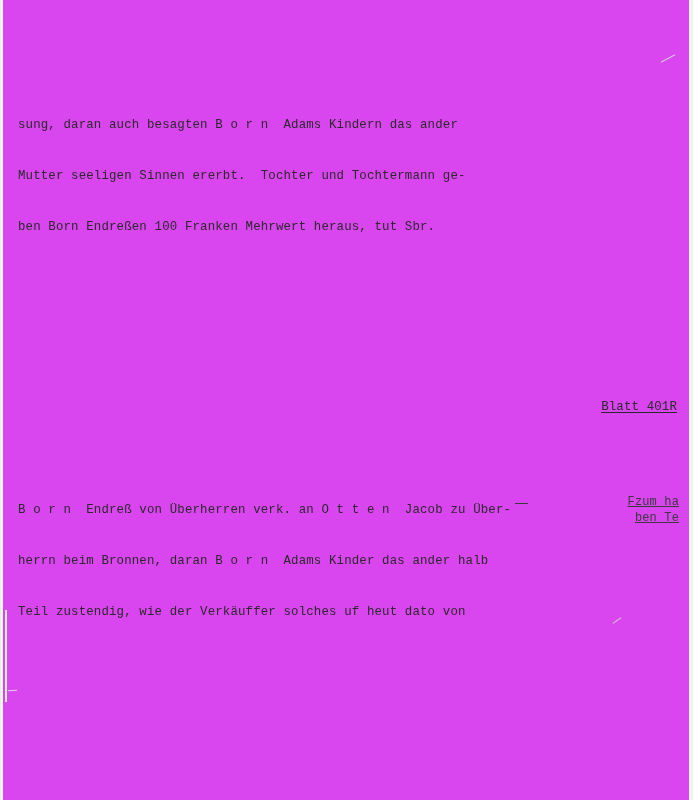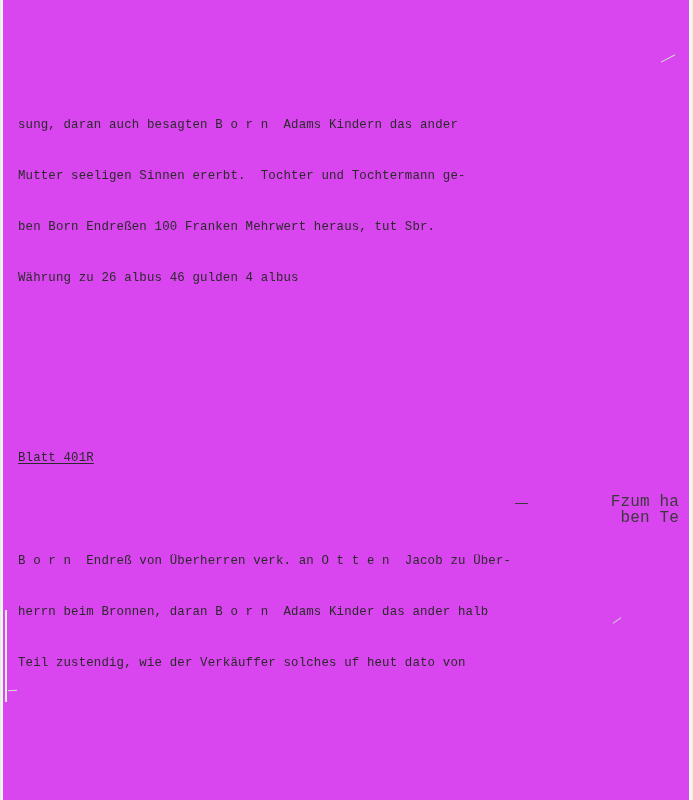--- a/index.html
+++ b/index.html
@@ -53,34 +53,35 @@
   }
   .para {
     margin: 0 0 0 0;
   }
   .gap { height: 9px; }
 
   .u { text-decoration: underline; text-underline-offset: 2px; }
   .hdr-line { display: block; }
   .blatt-row {
     display: flex;
-    justify-content: space-between;
+    justify-content: flex-end;
   }
   .blatt-row .date {
     margin-left: auto;
     padding-right: 86px;
   }
 
   .marginnote {
     position: absolute;
     right: -2px;
-    font-size: 16px;
+    font-size: 12px;
     line-height: 16px;
     color: #3a3a3a;
     white-space: pre;
+    text-decoration: underline;
   }
   .mn1 { top: 480px; }
   .mn2 { top: 496px; }
 
   .strike-dash {
     position: absolute;
     left: 497px;
     top: 489px;
     width: 13px;
     height: 1px;
@@ -98,21 +99,20 @@
   <div class="scan-mark mark-c"></div>
   <div class="scan-mark mark-d"></div>
 
   <div class="doc">
 
     
     <div class="para">
       <span class="hdr-line">sung, daran auch besagten B o r n  Adams Kindern das ander</span>
       <span class="hdr-line">Mutter seeligen Sinnen ererbt.  Tochter und Tochtermann ge-</span>
       <span class="hdr-line">ben Born Endreßen 100 Franken Mehrwert heraus, tut Sbr.</span>
-      <span class="hdr-line">Währung zu 26 albus 46 gulden 4 albus</span>
     </div>
 
     <div class="gap"></div>
 
     
     <div class="para blatt-row">
       <span class="u">Blatt 401R</span>
     </div>
 
     <div class="para">

